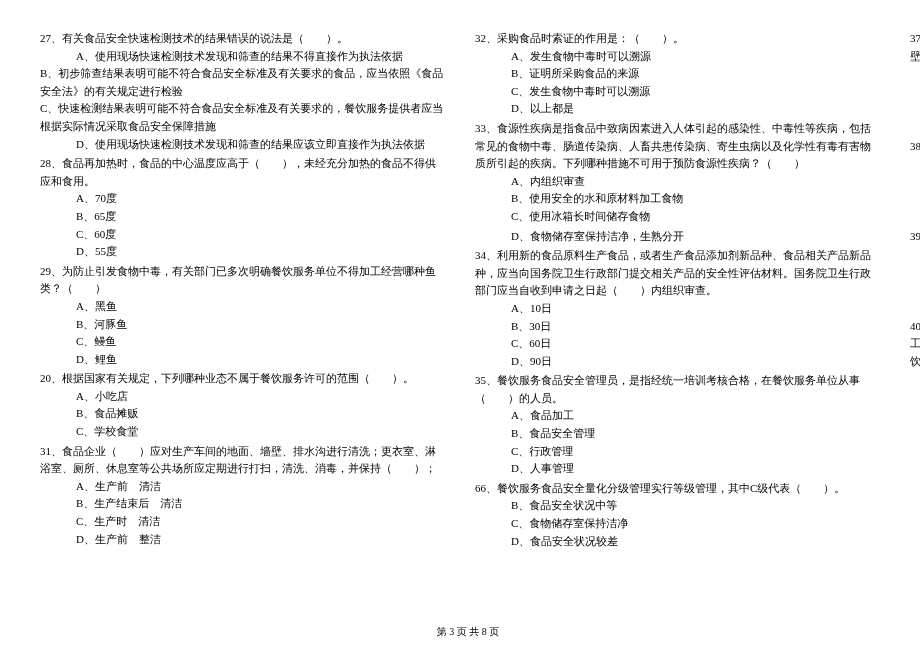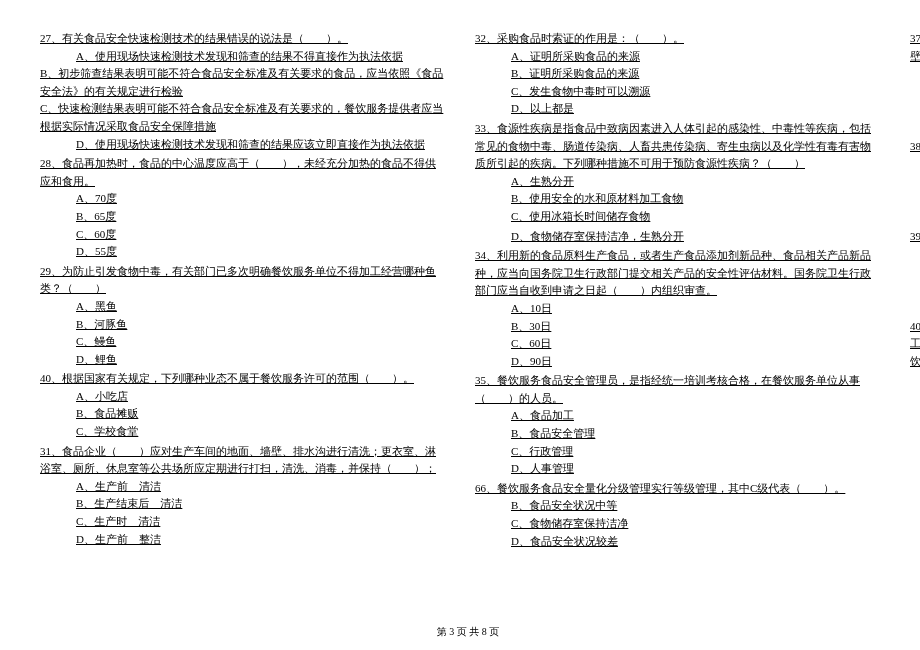--- a/index.html
+++ b/index.html
@@ -16,21 +16,20 @@
       width: 920px;
       height: 650px;
       padding: 30px 40px 20px 40px;
       position: relative;
     }
     .page-content {
       column-count: 2;
       column-gap: 30px;
       column-fill: auto;
       height: 580px;
-      text-decoration: underline;
     }
     .question-block {
       margin-bottom: 2px;
       break-inside: avoid-column;
     }
     .question-text {
       text-indent: 0;
     }
     .continuation {
       text-indent: 0;
@@ -71,45 +70,45 @@
 
   <div class="question-block">
     <div class="question-text">29、为防止引发食物中毒，有关部门已多次明确餐饮服务单位不得加工经营哪种鱼类？（　　）</div>
     <div class="option">A、黑鱼</div>
     <div class="option">B、河豚鱼</div>
     <div class="option">C、鳗鱼</div>
     <div class="option">D、鲤鱼</div>
   </div>
 
   <div class="question-block">
-    <div class="question-text">40、根据国家有关规定，下列哪种业态不属于餐饮服务许可的范围（　　）。</div>
+    <div class="question-text">20、根据国家有关规定，下列哪种业态不属于餐饮服务许可的范围（　　）。</div>
     <div class="option">A、小吃店</div>
     <div class="option">B、食品摊贩</div>
     <div class="option">C、学校食堂</div>
   </div>
 
   <div class="question-block">
     <div class="question-text">31、食品企业（　　）应对生产车间的地面、墙壁、排水沟进行清洗；更衣室、淋浴室、厕所、休息室等公共场所应定期进行打扫，清洗、消毒，并保持（　　）；</div>
     <div class="option">A、生产前　清洁</div>
     <div class="option">B、生产结束后　清洁</div>
     <div class="option">C、生产时　清洁</div>
     <div class="option">D、生产前　整洁</div>
   </div>
 
   <div class="question-block">
     <div class="question-text">32、采购食品时索证的作用是：（　　）。</div>
-    <div class="option">A、证明所采购食品的来源</div>
+    <div class="option">A、发生食物中毒时可以溯源</div>
     <div class="option">B、证明所采购食品的来源</div>
     <div class="option">C、发生食物中毒时可以溯源</div>
     <div class="option">D、以上都是</div>
   </div>
 
   <div class="question-block">
     <div class="question-text">33、食源性疾病是指食品中致病因素进入人体引起的感染性、中毒性等疾病，包括常见的食物中毒、肠道传染病、人畜共患传染病、寄生虫病以及化学性有毒有害物质所引起的疾病。下列哪种措施不可用于预防食源性疾病？（　　）</div>
-    <div class="option">A、生熟分开</div>
+    <div class="option">A、内组织审查</div>
     <div class="option">B、使用安全的水和原材料加工食物</div>
     <div class="option">C、使用冰箱长时间储存食物</div>
   </div>
 
   <div class="question-block">
     <div class="option">D、食物储存室保持洁净，生熟分开</div>
   </div>
 
   <div class="question-block">
     <div class="question-text">34、利用新的食品原料生产食品，或者生产食品添加剂新品种、食品相关产品新品种，应当向国务院卫生行政部门提交相关产品的安全性评估材料。国务院卫生行政部门应当自收到申请之日起（　　）内组织审查。</div>

